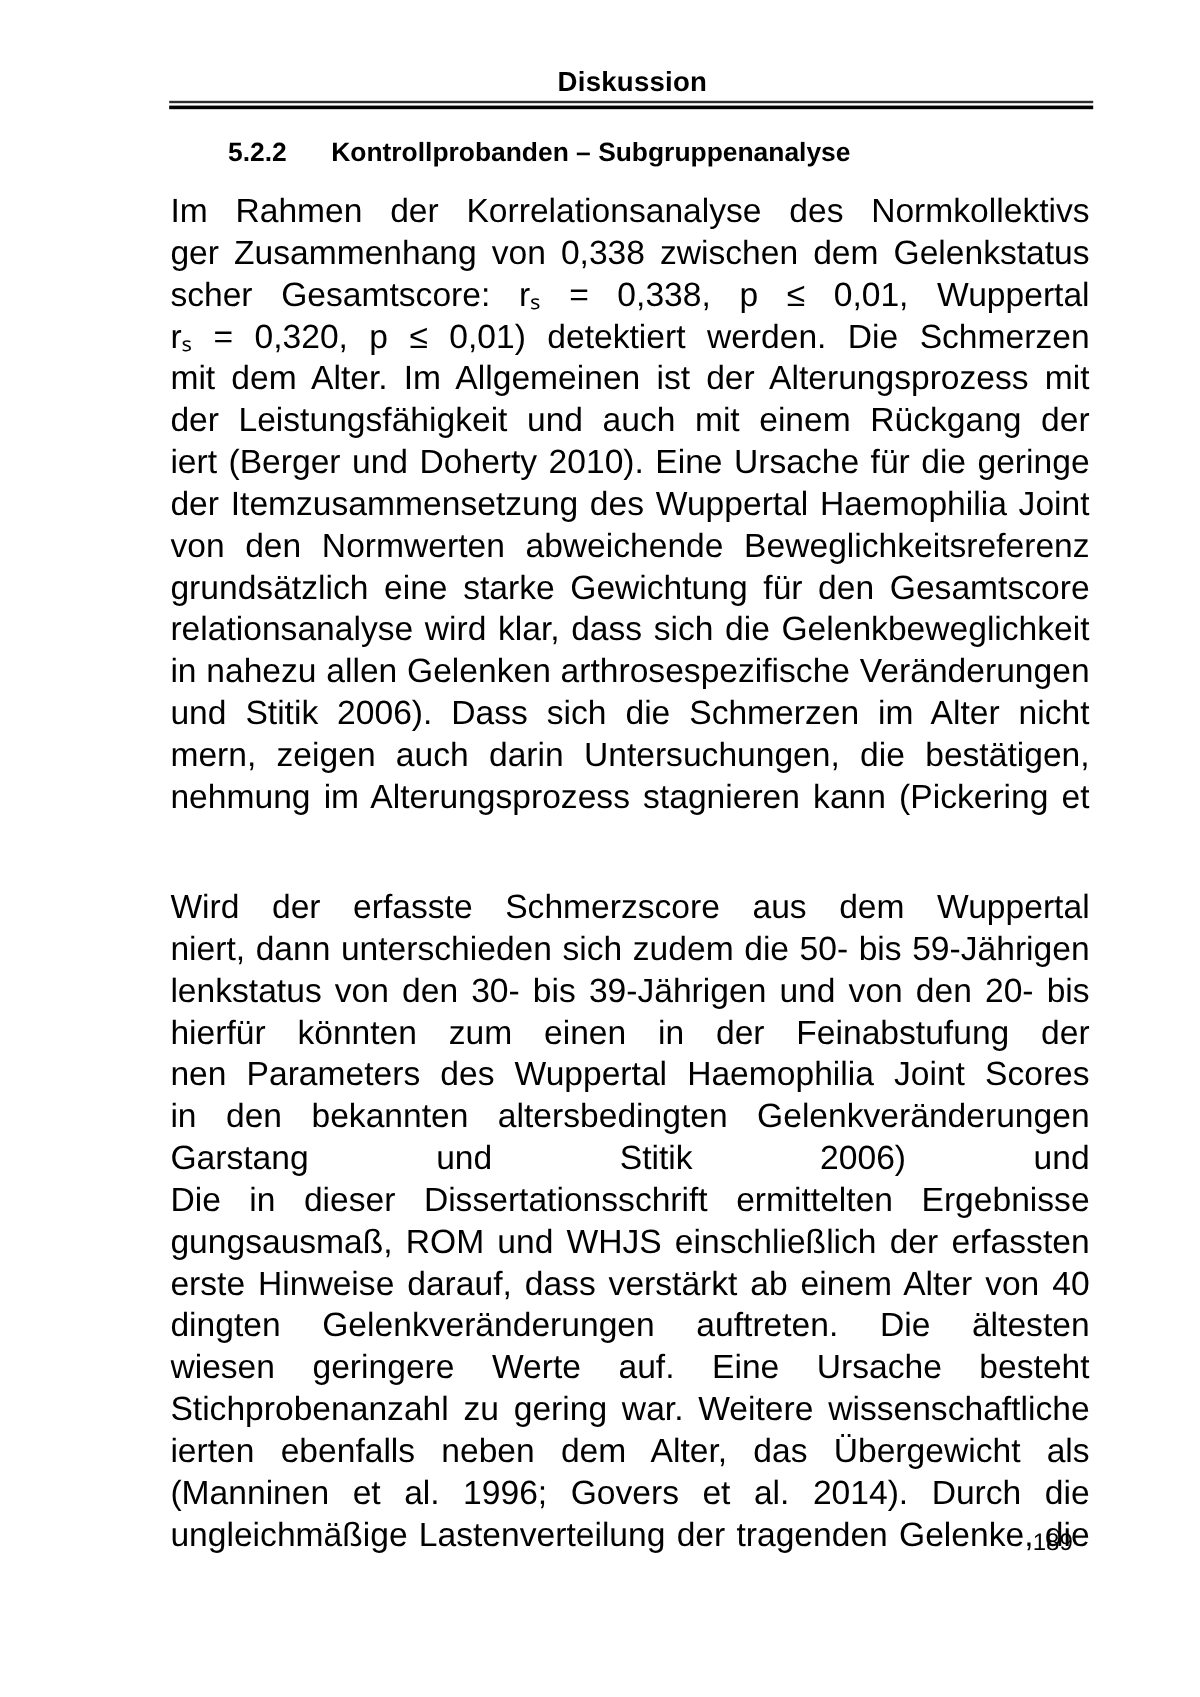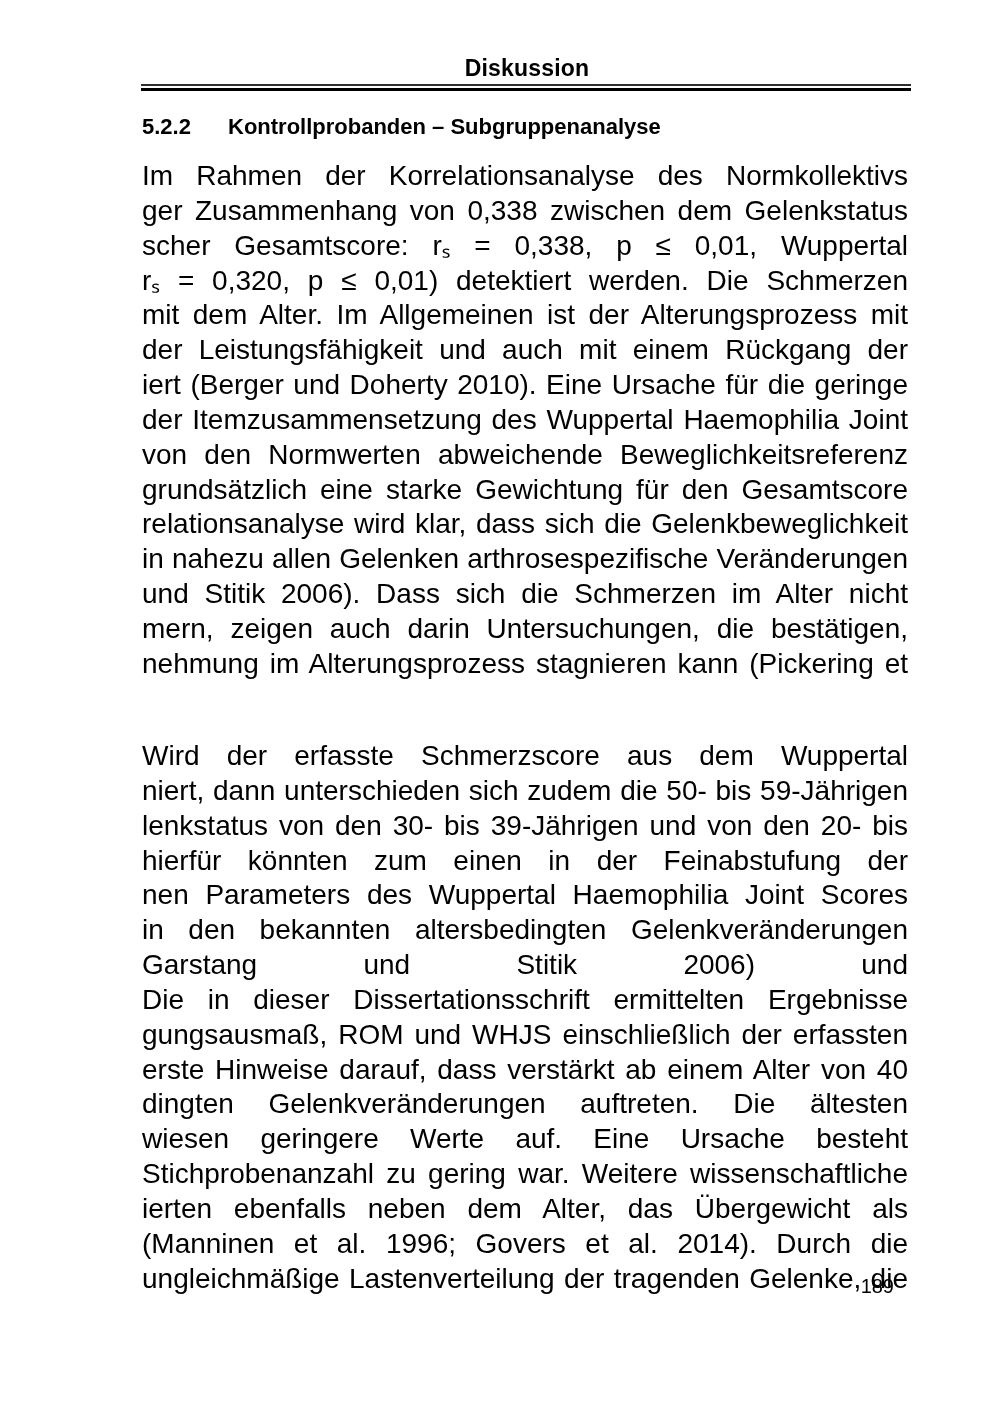--- a/index.html
+++ b/index.html
@@ -20,21 +20,21 @@
   .rule { position: absolute; top: 84px; left: 141px; width: 770px; }
   .rule .thin  { height: 2px; background: #2e2e2e; }
   .rule .gap   { height: 2px; background: transparent; }
   .rule .thick { height: 3px; background: #000; }
 
   .section-heading {
     position: absolute; top: 112px; left: 142px; width: 766px;
     font-weight: bold; font-size: 22px; line-height: 30px;
     display: flex;
   }
-  .section-heading .num { width: 86px; flex: 0 0 86px; }
+  .section-heading .num { width: 86px; flex: 0 0 86px; margin-left: 48px; }
 
   .para {
     position: absolute; left: 142px; width: 766px;
     font-size: 28px; line-height: 34.85px;
   }
   .para .line {
     text-align: justify;
     text-align-last: justify;
     overflow: hidden;
     height: 34.85px;

